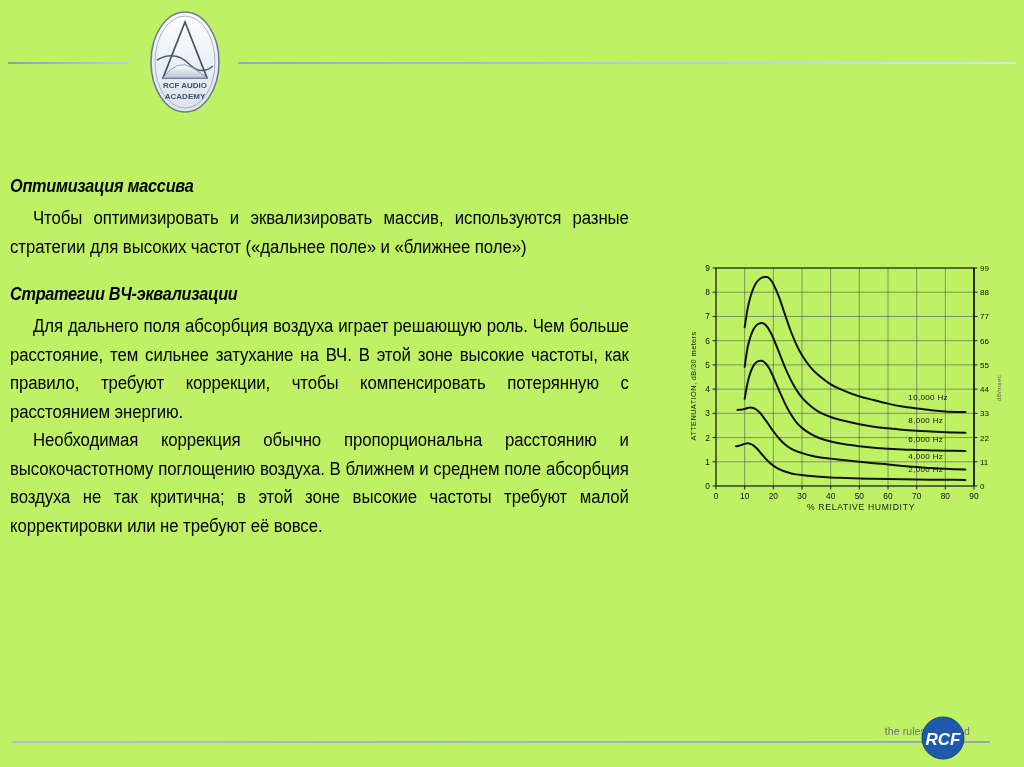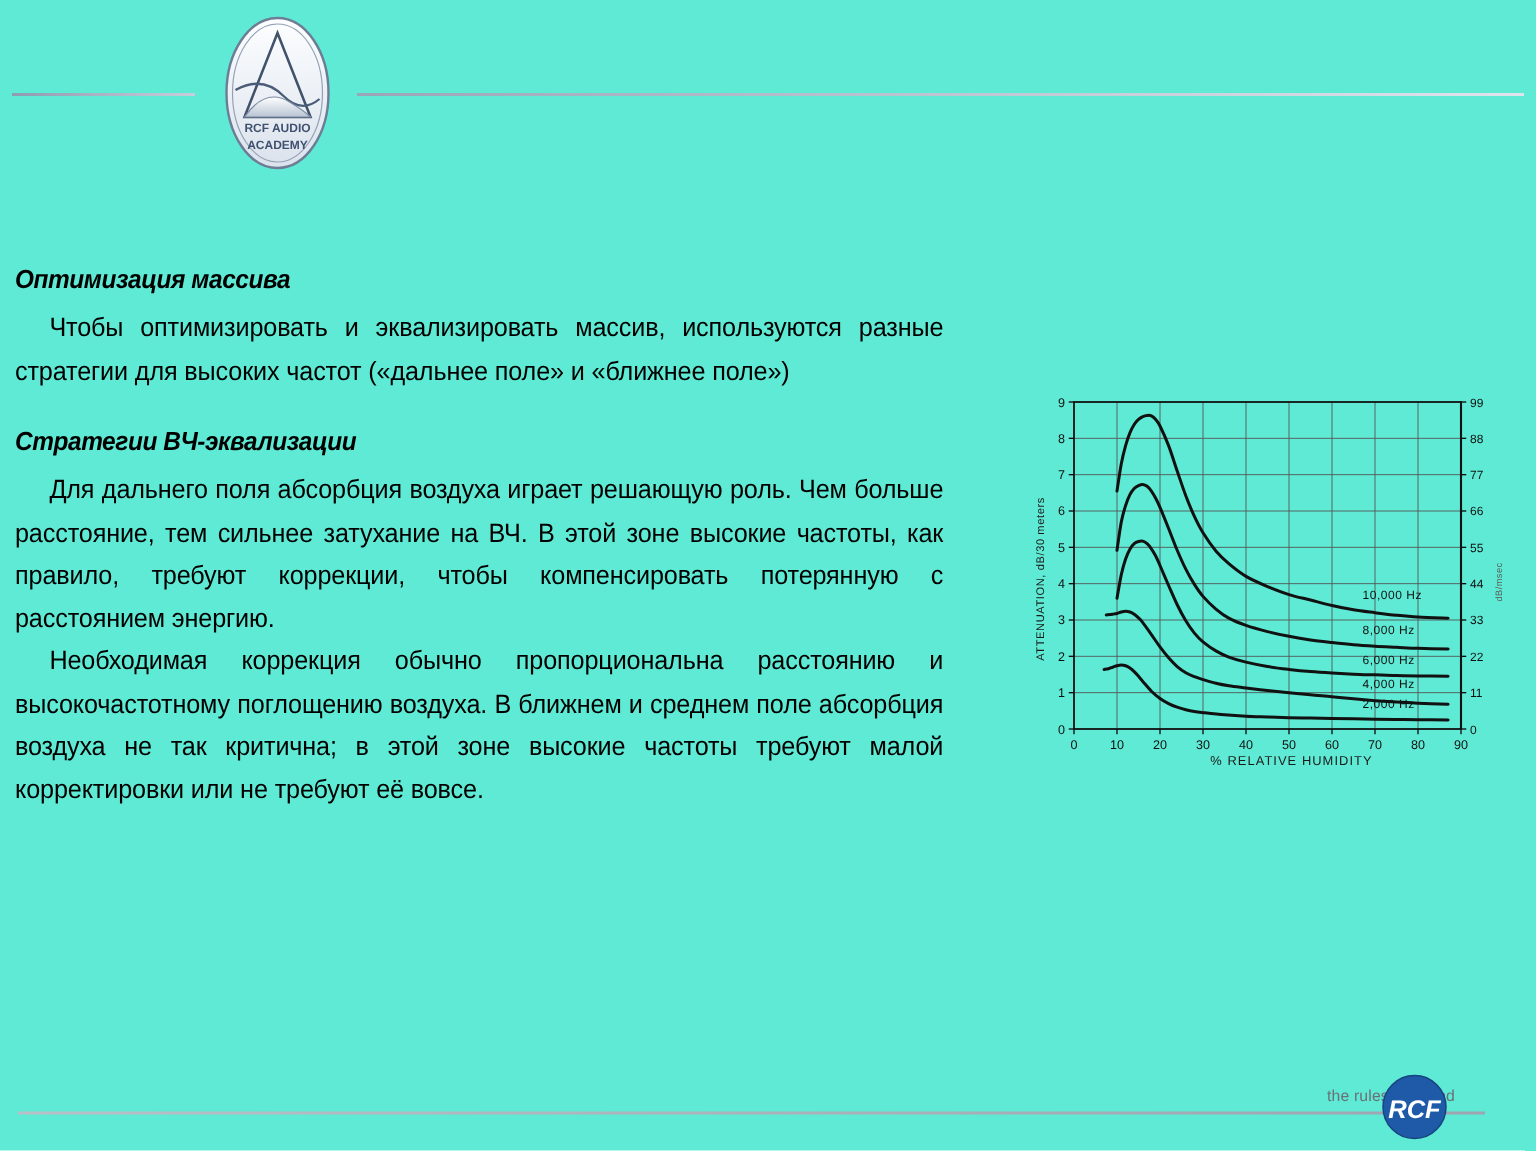--- a/index.html
+++ b/index.html
@@ -9,21 +9,21 @@
     background: #ffffff;
   }
   body {
     font-family: "Liberation Sans", sans-serif;
     color: #000000;
   }
   #slide {
     position: relative;
     width: 1024px;
     height: 767px;
-    background: #5eead4;
+    background: #bef264;
     overflow: hidden;
   }
 
   
   .hdr-rule {
     position: absolute;
     top: 62px;
     height: 2px;
     background: linear-gradient(to right, #8e9bb0, #c6cedb);
   }

